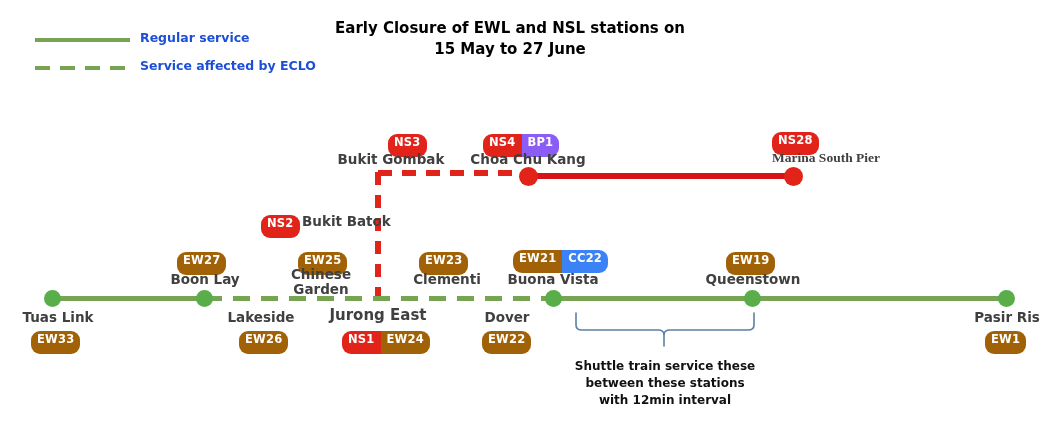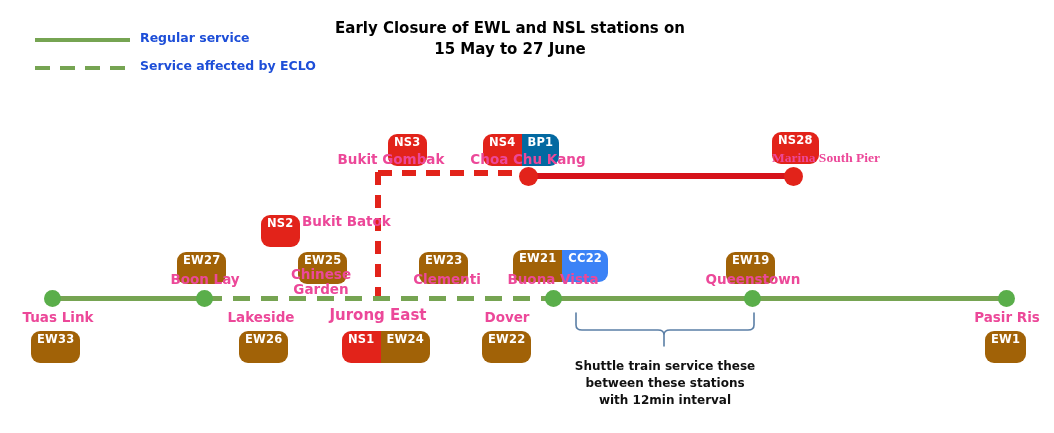--- a/index.html
+++ b/index.html
@@ -28,33 +28,33 @@
   .nsl-solid{background:#D6131A;height:6px;}
   .nsl-dash-h{height:6px;background:repeating-linear-gradient(to right,#E2231A 0 14px,transparent 14px 24px);}
   .nsl-dash-v{width:6px;background:repeating-linear-gradient(to bottom,#E2231A 0 13px,transparent 13px 23px);}
 
   
   .dot{border-radius:50%;}
   .dot-green{background:#5AAE4A;width:17px;height:17px;}
   .dot-red{background:#E2231A;width:19px;height:19px;}
 
   
-  .st-name{position:absolute;font-size:13.5px;font-weight:bold;color:#ec4899;
+  .st-name{position:absolute;font-size:13.5px;font-weight:bold;color:#404040;
            white-space:nowrap;line-height:15px;text-align:center;}
   .st-name.big{font-size:15px;}
 
   
   .badge-group{position:absolute;display:flex;border-radius:9px;overflow:hidden;
-               height:32px;line-height:17px;}
+               height:23px;line-height:17px;}
   .badge{font-size:11.5px;font-weight:bold;color:#fff;padding:0 6px;
          letter-spacing:.2px;white-space:nowrap;}
   .bg-green{background:#a16207;}
   .bg-red{background:#E2231A;}
   .bg-orange{background:#3b82f6;}
-  .bg-gray{background:#0369a1;}
+  .bg-gray{background:#8b5cf6;}
 
   
   #brace{left:574px;top:312px;}
   .caption{position:absolute;left:560px;top:358px;width:210px;text-align:center;
            font-size:12px;font-weight:bold;color:#111;line-height:17px;}
 </style>
 </head>
 <body>
 
 <div class="abs" id="legend">

